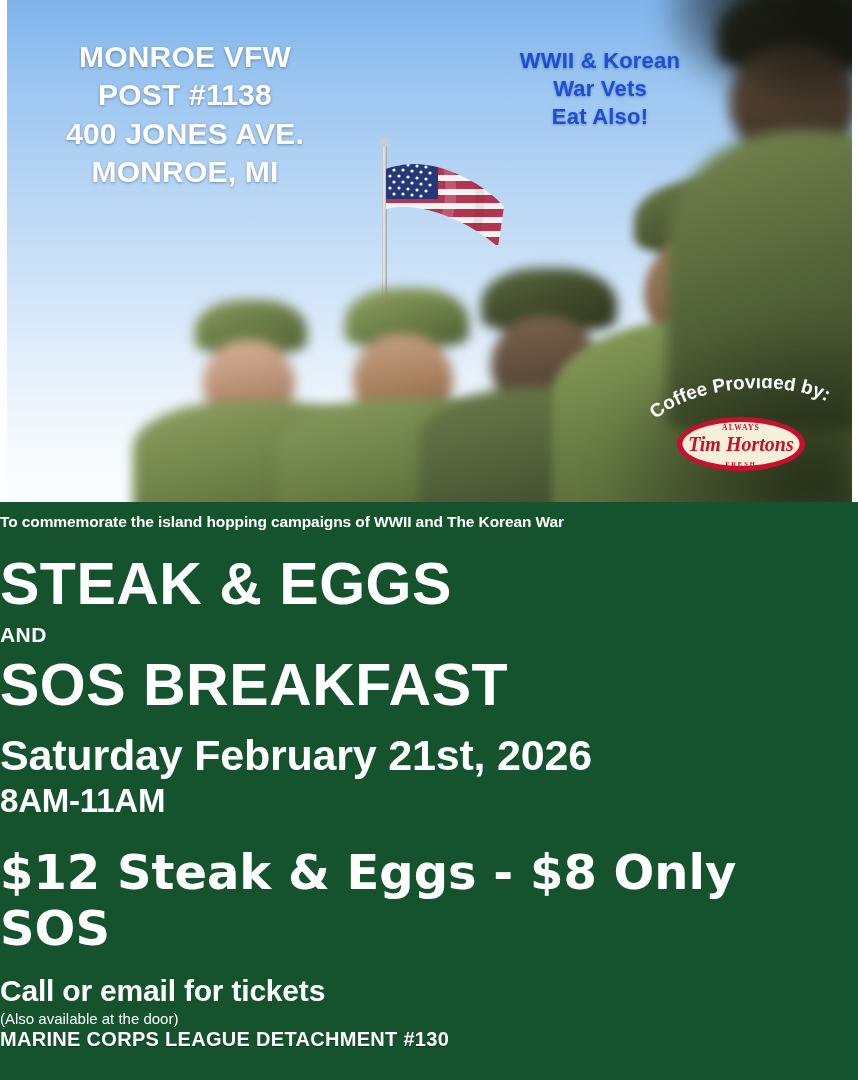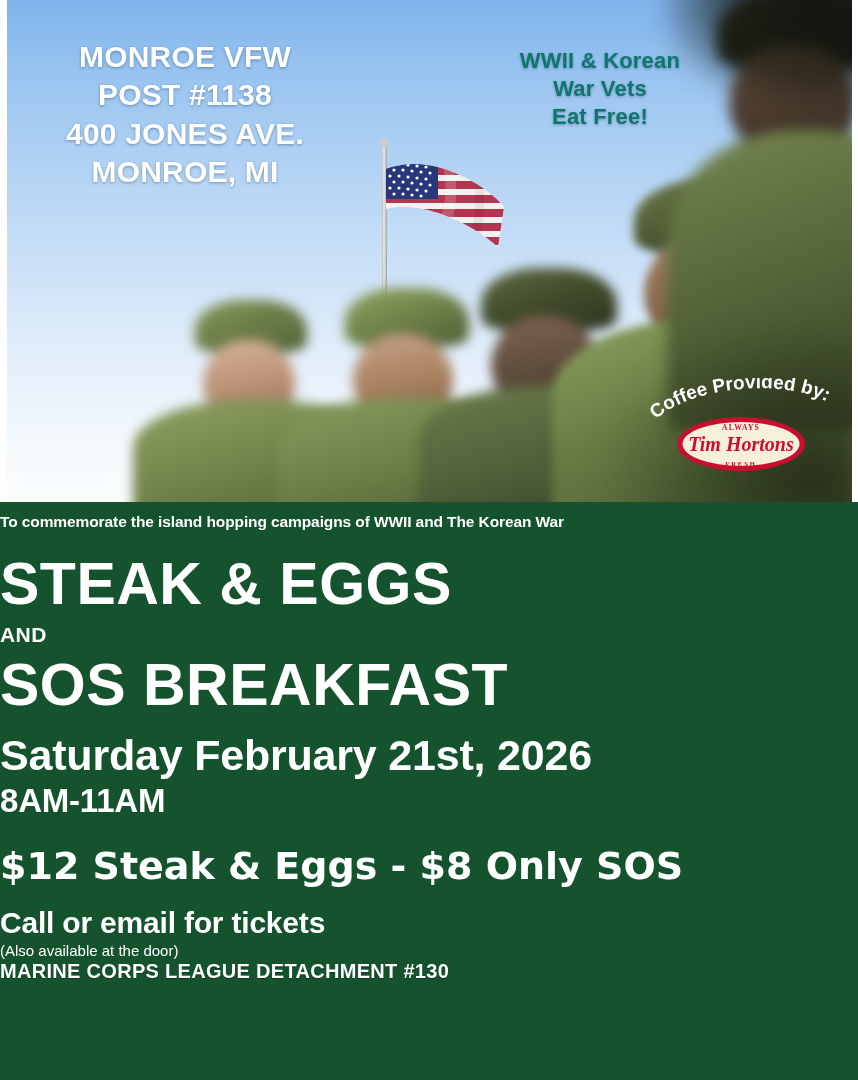--- a/index.html
+++ b/index.html
@@ -171,21 +171,21 @@
     line-height: 1.28;
     letter-spacing: 0.2px;
     text-shadow: 0 1px 3px rgba(30,55,90,.45);
   }
   .vets-block {
     position: absolute;
     left: 488px;
     top: 47px;
     width: 210px;
     text-align: center;
-    color: #0f766e;
+    color: #1d4ed8;
     font-weight: 700;
     font-size: 22px;
     line-height: 1.28;
     letter-spacing: 0.2px;
     text-shadow: 0 1px 3px rgba(30,55,90,.4);
   }
 
   
   .coffee-mark {
     position: absolute;
@@ -245,21 +245,21 @@
     line-height: 1.05;
   }
   .time {
     margin-top: 4px;
     font-size: 33px;
     font-weight: 700;
     letter-spacing: -0.2px;
   }
   .price {
     margin-top: 24px;
-    font-size: 38px;
+    font-size: 48px;
     font-weight: 700;
     letter-spacing: 0px;
     font-family: "DejaVu Sans", sans-serif;
   }
   .call {
     margin-top: 18px;
     font-size: 30px;
     font-weight: 700;
     letter-spacing: -0.2px;
   }
@@ -389,21 +389,21 @@
     <div class="venue-block">
       <div>MONROE VFW</div>
       <div>POST #1138</div>
       <div>400 JONES AVE.</div>
       <div>MONROE, MI</div>
     </div>
 
     <div class="vets-block">
       <div>WWII &amp; Korean</div>
       <div>War Vets</div>
-      <div>Eat Free!</div>
+      <div>Eat Also!</div>
     </div>
 
     <div class="coffee-mark">
       <svg class="coffee-arc" viewBox="0 0 190 50" xmlns="http://www.w3.org/2000/svg">
         <defs>
           <path id="arcpath" d="M6,44 C44,6 142,0 184,26" fill="none"></path>
         </defs>
         <text font-family="Liberation Sans, sans-serif" font-size="19" font-weight="700" fill="#ffffff">
           <textPath href="#arcpath" startOffset="2%" id="arc-text-path">Coffee Provided by:</textPath>
         </text>

